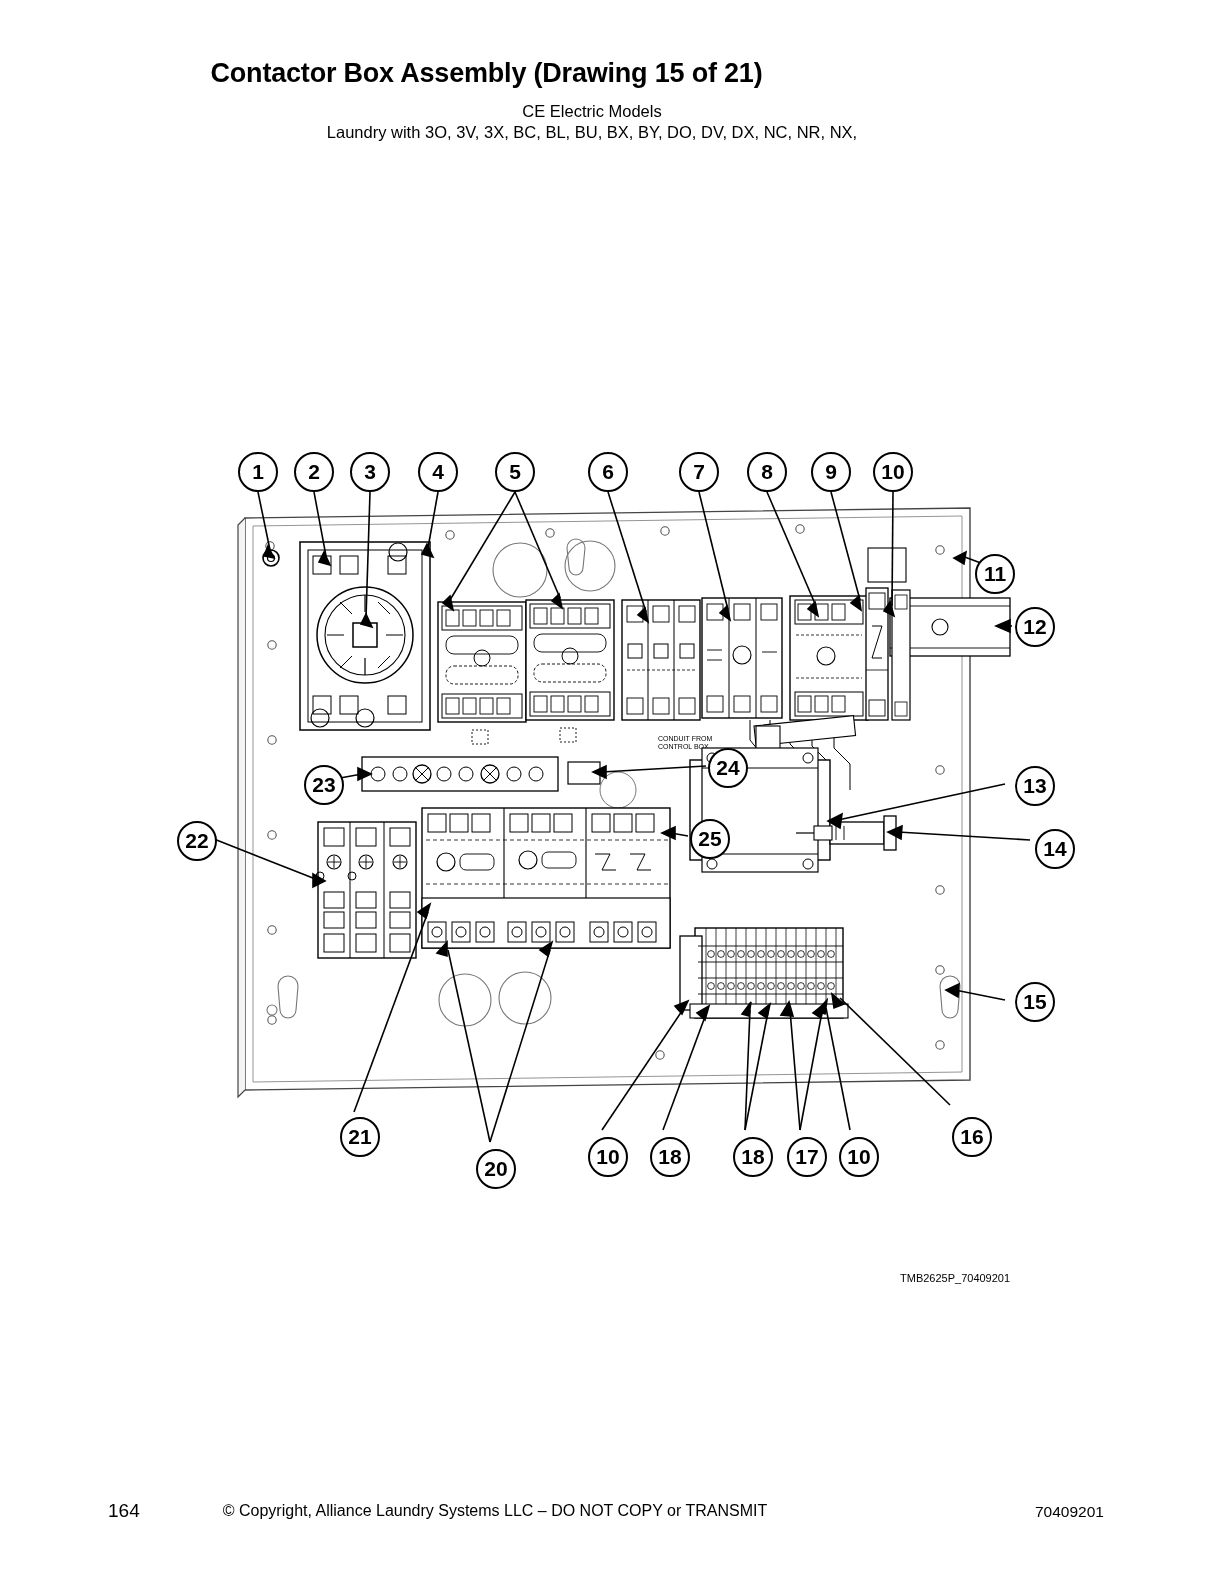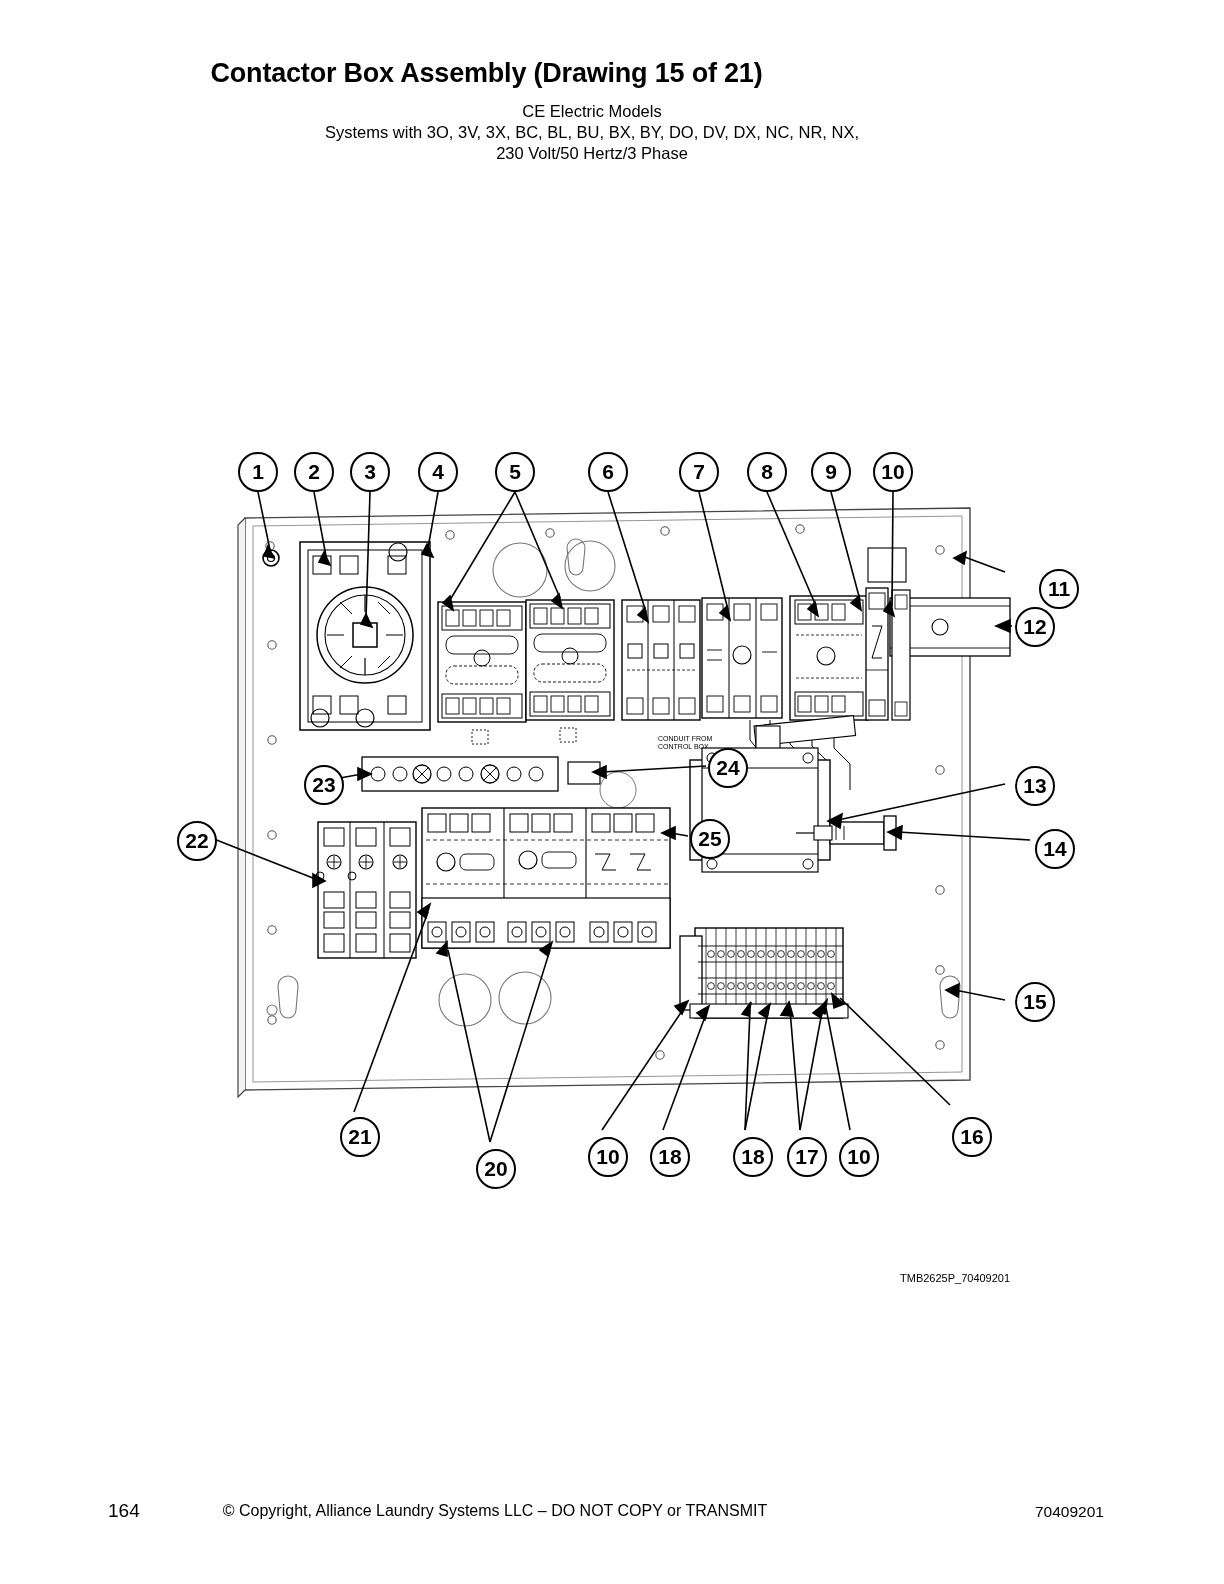--- a/index.html
+++ b/index.html
@@ -97,22 +97,21 @@
 </style>
 </head>
 <body>
 
 <div class="page">
 
   <div class="doc-title">Contactor Box Assembly (Drawing 15 of 21)</div>
 
   <div class="subtitle-block">
     <div>CE Electric Models</div>
-    <div>Systems with 3O, 3V, 3X, BC, BL, BU, BX, BY, DO, DV, DX, NC, NR, NX,</div>
-    <div>230 Volt/50 Hertz/3 Phase</div>
+    <div>Laundry with 3O, 3V, 3X, BC, BL, BU, BX, BY, DO, DV, DX, NC, NR, NX,</div>
   </div>
 
   <div class="drawing">
 
     <svg width="930" height="780" viewBox="0 0 930 780">
       <g fill="none" stroke="#000" stroke-width="1.3">
 
         <path d="M95 88 L820 78 L820 650 L95 660 Z" fill="#ffffff" stroke="#444" stroke-width="1.4"></path>
         <path d="M103 96 L812 86 L812 642 L103 652 Z" fill="none" stroke="#888" stroke-width="0.9"></path>
         <path d="M95 88 L88 95 L88 667 L95 660" fill="#f4f4f4" stroke="#444" stroke-width="1.2"></path>
@@ -526,21 +525,21 @@
     <div class="callout" style="left:88px;  top:22px;">1</div>
     <div class="callout" style="left:144px; top:22px;">2</div>
     <div class="callout" style="left:200px; top:22px;">3</div>
     <div class="callout" style="left:268px; top:22px;">4</div>
     <div class="callout" style="left:345px; top:22px;">5</div>
     <div class="callout" style="left:438px; top:22px;">6</div>
     <div class="callout" style="left:529px; top:22px;">7</div>
     <div class="callout" style="left:597px; top:22px;">8</div>
     <div class="callout" style="left:661px; top:22px;">9</div>
     <div class="callout" style="left:723px; top:22px;">10</div>
-    <div class="callout" style="left:889px; top:124px;margin-top:15px;">11</div>
+    <div class="callout" style="left:825px; top:124px;">11</div>
     <div class="callout" style="left:865px; top:177px;">12</div>
     <div class="callout" style="left:865px; top:336px;">13</div>
     <div class="callout" style="left:885px; top:399px;">14</div>
     <div class="callout" style="left:865px; top:552px;">15</div>
     <div class="callout" style="left:802px; top:687px;">16</div>
     <div class="callout" style="left:637px; top:707px;">17</div>
     <div class="callout" style="left:583px; top:707px;">18</div>
     <div class="callout" style="left:500px; top:707px;">18</div>
     <div class="callout" style="left:438px; top:707px;">10</div>
     <div class="callout" style="left:689px; top:707px;">10</div>

